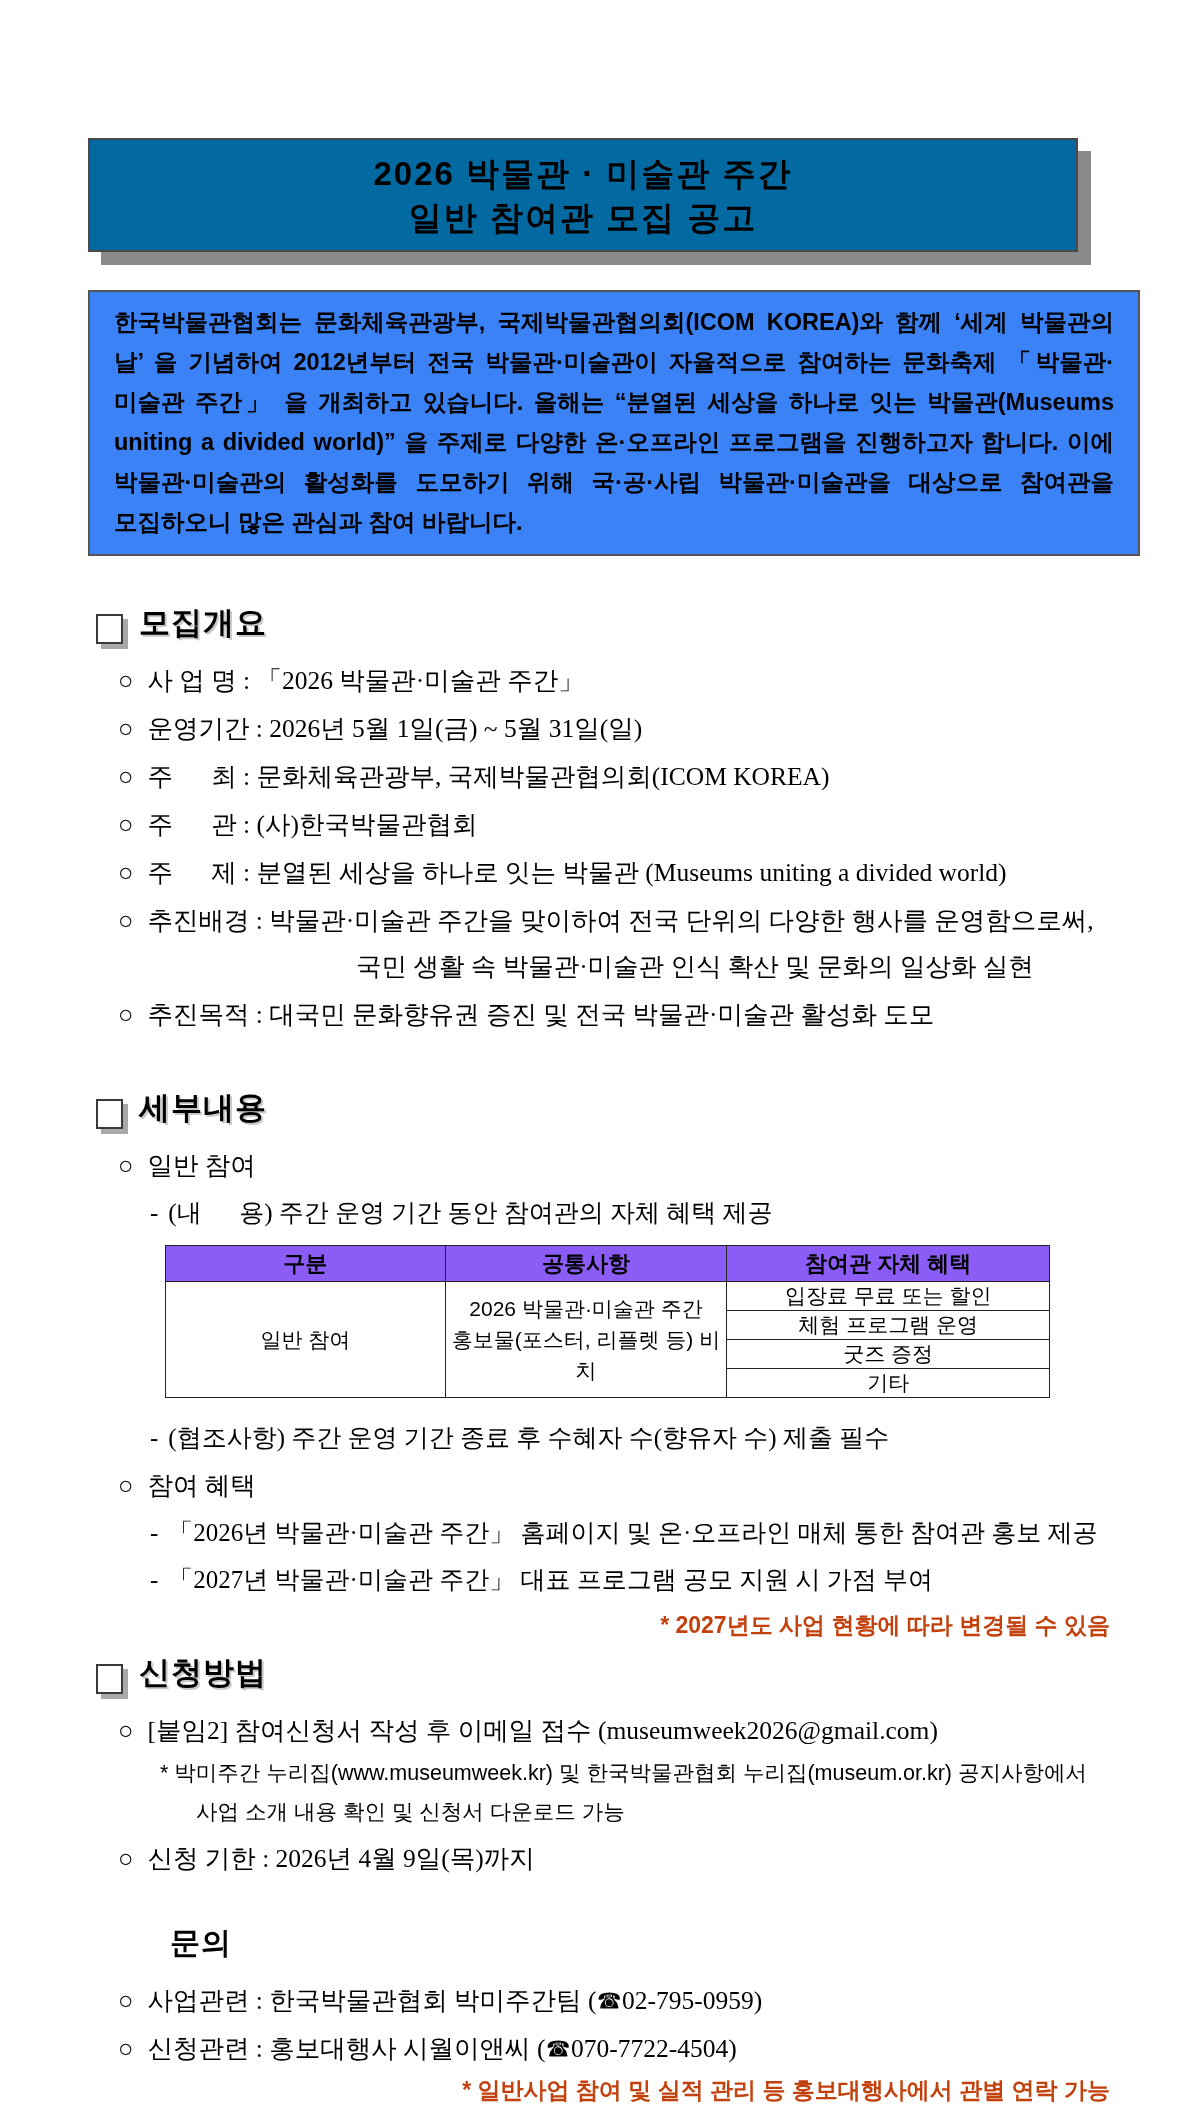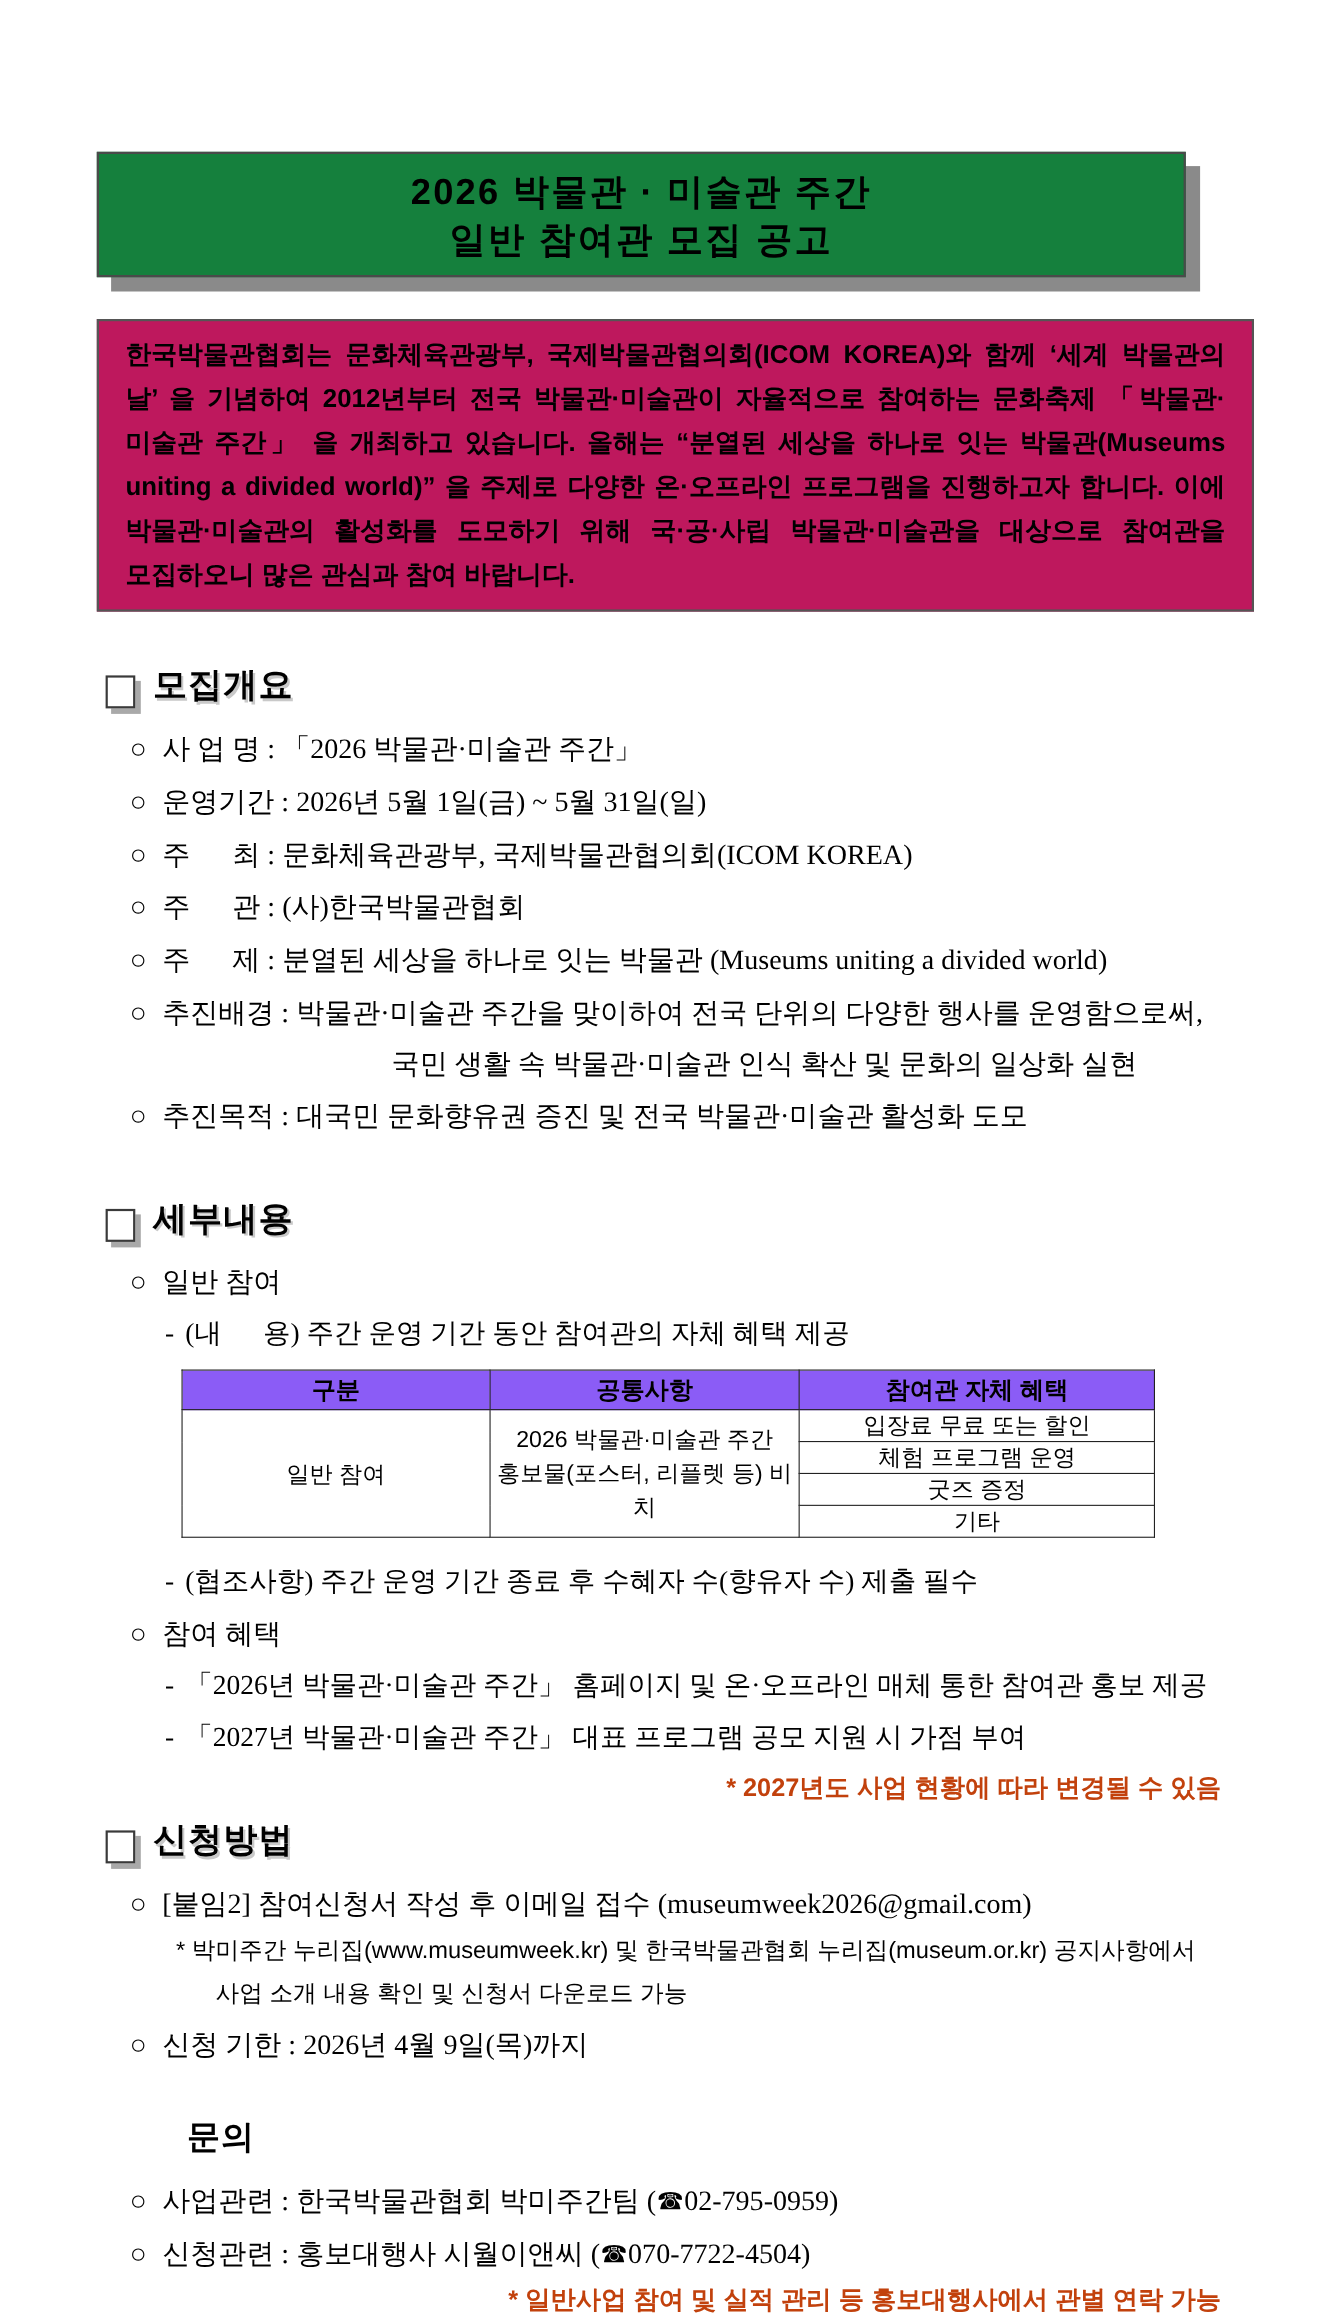--- a/index.html
+++ b/index.html
@@ -9,38 +9,38 @@
     overflow: hidden;
     font-family: "Liberation Serif", serif;
     color: #000;
   }
   .page { width: 1200px; height: 2113px; padding: 138px 0 0 88px; }
 
   
   .title-box {
     width: 990px;
     border: 2px solid #4a4a4a;
-    background: #15803d;
+    background: #0369a1;
     box-shadow: 13px 13px 0 0 #8a8a8a;
     text-align: center;
     padding: 12px 0 10px 0;
   }
   .title-box div {
     font-family: "Liberation Sans", sans-serif;
     font-weight: bold;
     font-size: 33px;
     line-height: 44px;
     letter-spacing: 2px;
   }
 
   
   .intro-box {
     margin-top: 38px;
     width: 1052px;
-    background: #be185d;
+    background: #3b82f6;
     border: 2px solid #555555;
     padding: 10px 24px 12px 24px;
   }
   .intro-box p {
     font-family: "Liberation Sans", sans-serif;
     font-weight: bold;
     font-size: 23.5px;
     line-height: 40px;
     text-align: justify;
     word-break: keep-all;

